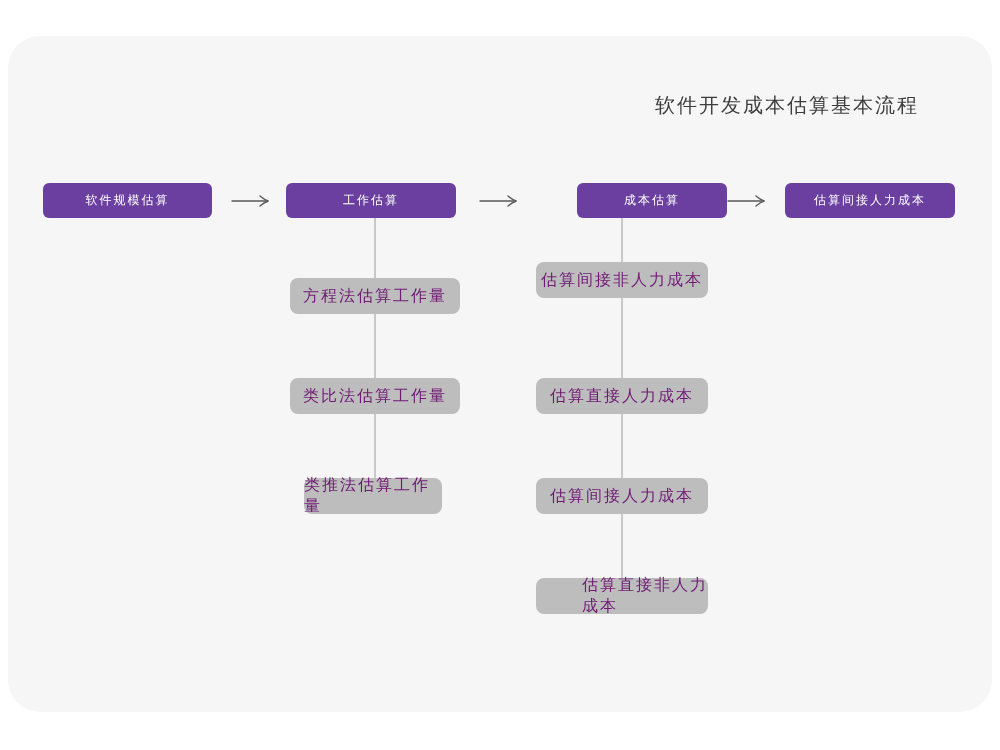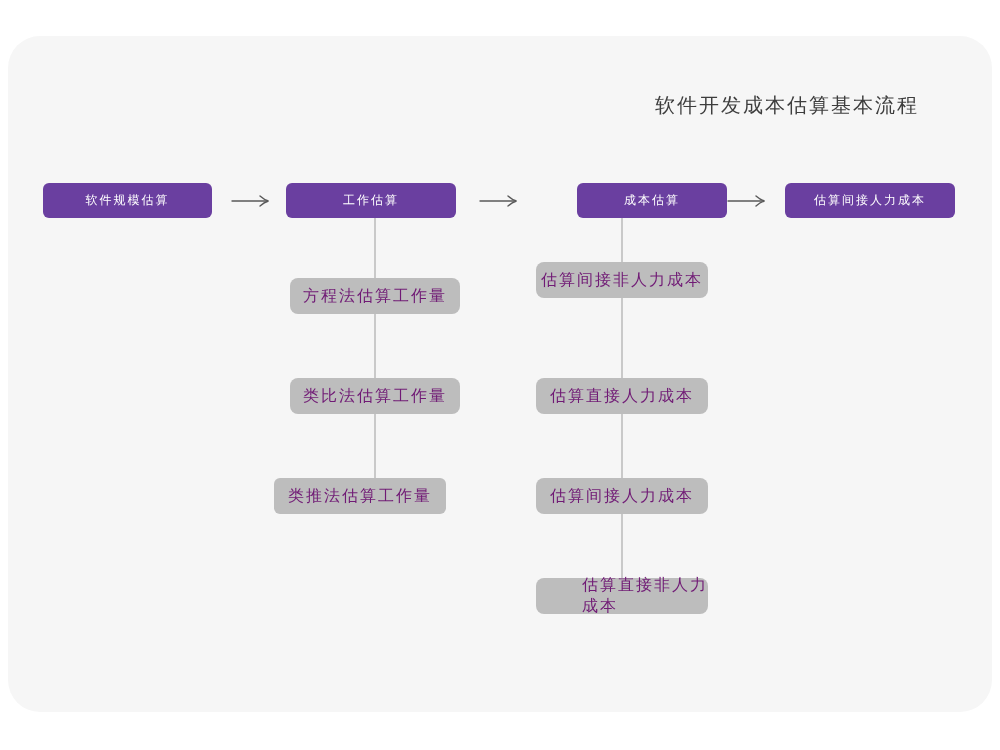--- a/index.html
+++ b/index.html
@@ -74,21 +74,21 @@
   .n2 { left: 286px; top: 183px; width: 170px; }
   .n3 { left: 537px; top: 183px; width: 150px; margin-left: 40px; }
   .n4 { left: 785px; top: 183px; width: 170px; }
   .a1 { left: 230px; top: 193px; }
   .a2 { left: 478px; top: 193px; }
   .a3 { left: 726px; top: 193px; }
   .vl-left  { left: 374px; top: 218px; height: 278px; }
   .vl-right { left: 621px; top: 218px; height: 378px; }
   .w1 { left: 290px; top: 278px; width: 170px; }
   .w2 { left: 290px; top: 378px; width: 170px; }
-  .w3 { left: 274px; top: 478px; width: 172px; border-radius: 6px; }
+  .w3 { left: 304px; top: 478px; width: 138px; }
   .c1 { left: 536px; top: 262px; width: 172px; }
   .c2 { left: 536px; top: 378px; width: 172px; }
   .c3 { left: 536px; top: 478px; width: 172px; text-align: center; }
   .c4 { left: 536px; top: 578px; width: 172px; padding-left: 46px; }
 </style>
 </head>
 <body>
 
 <div class="card"></div>
 

